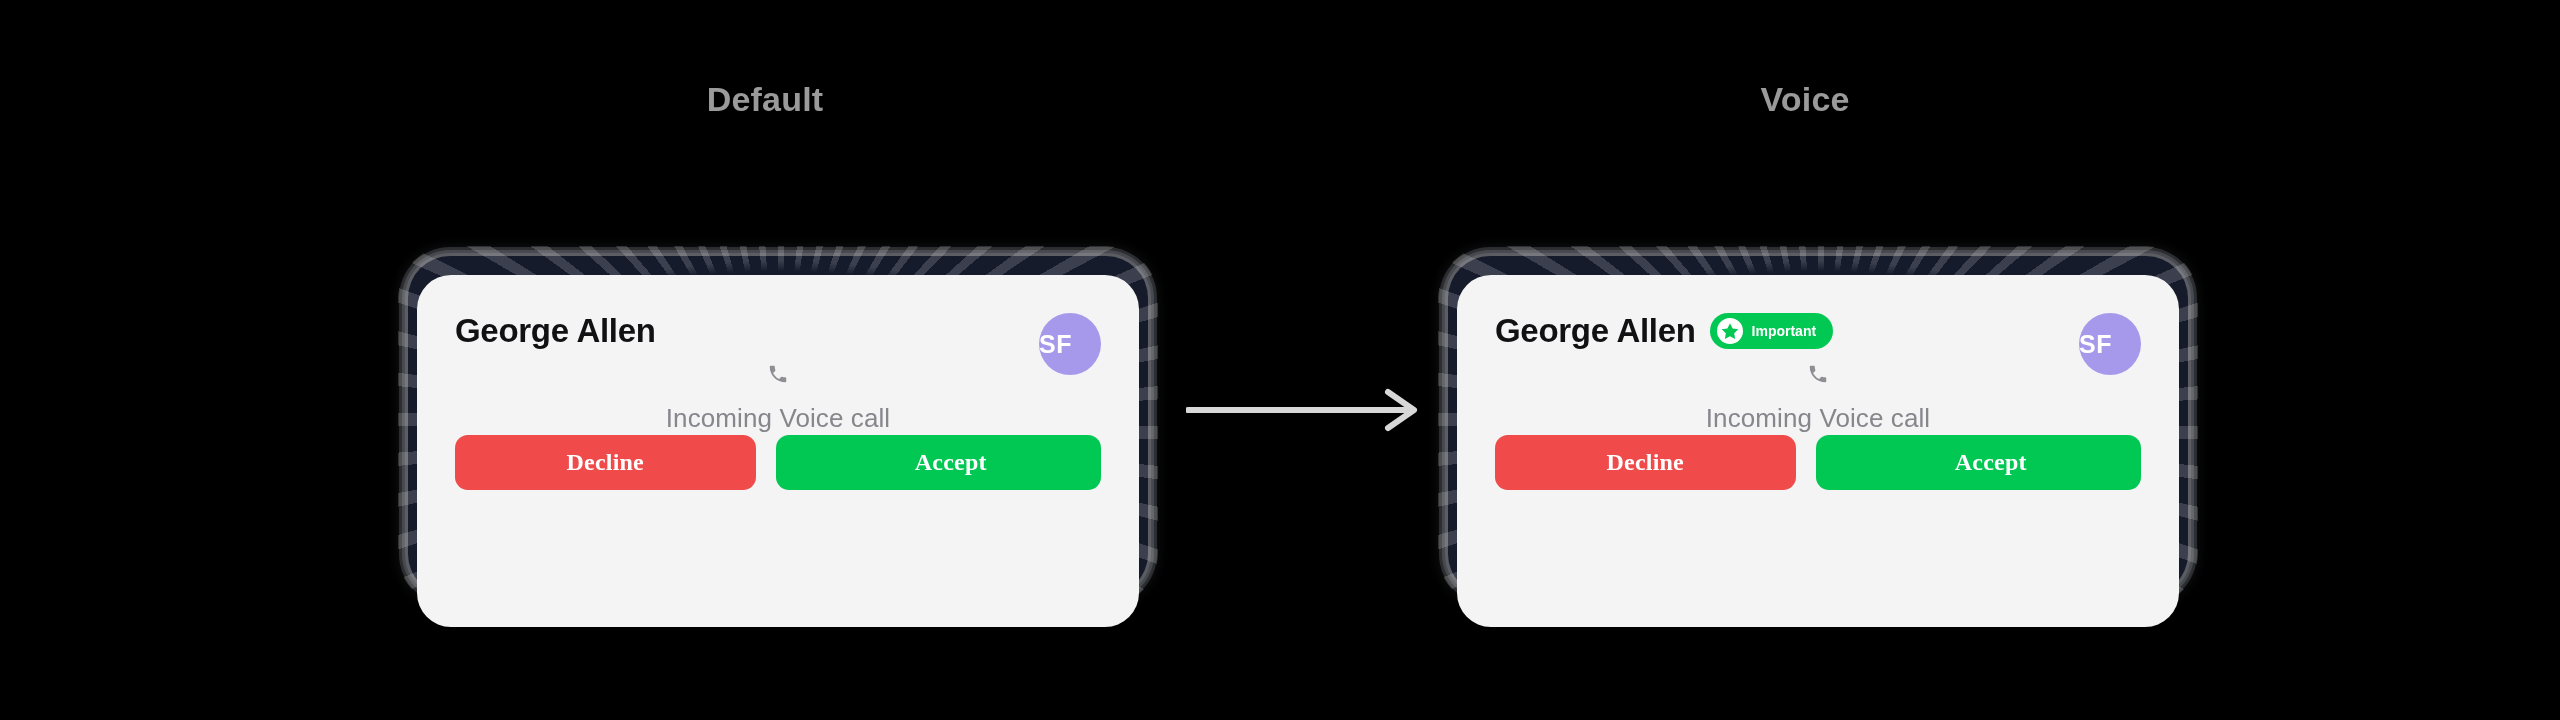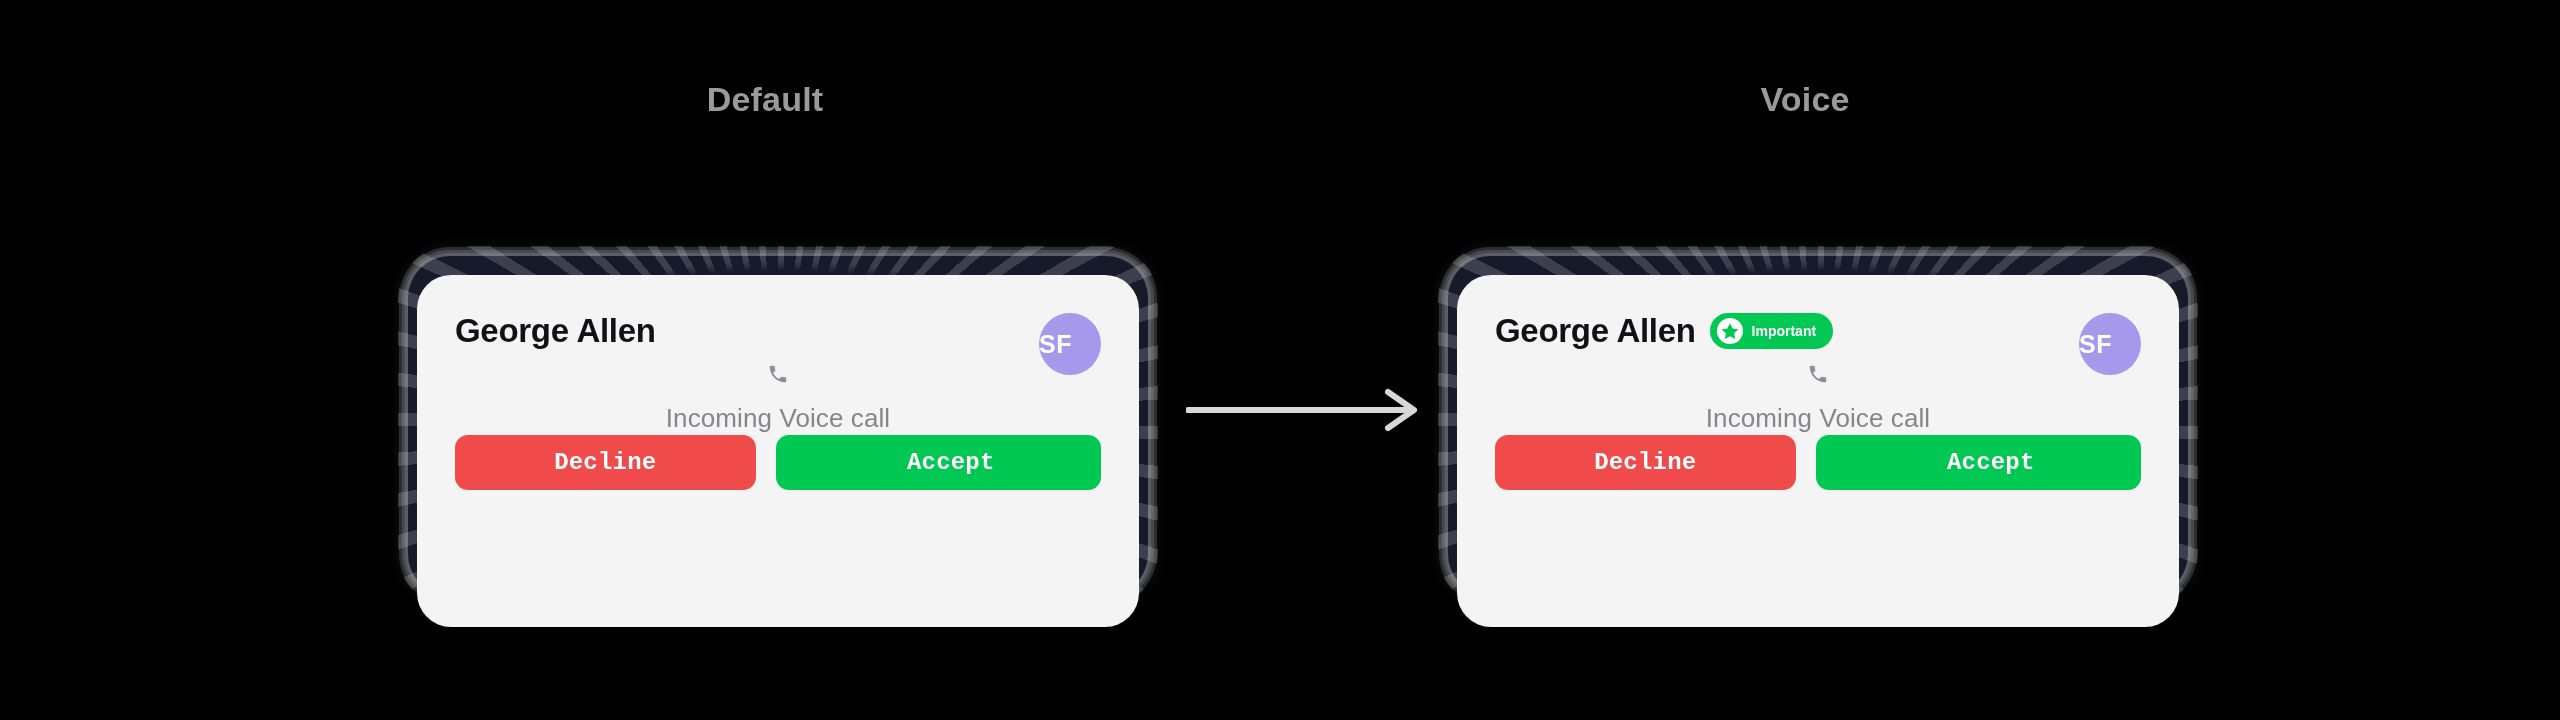--- a/index.html
+++ b/index.html
@@ -162,21 +162,21 @@
     display:flex;
     gap:20px;
     margin-top:22px;
   }
   .btn {
     flex:1 1 0;
     height:55px;
     border:none;
     border-radius:13px;
     color:#ffffff;
-    font-family:Liberation Mono, monospace;
+    font-family:Liberation Serif, serif;
     font-size:24px;
     font-weight:600;
     cursor:pointer;
     display:flex;
     align-items:center;
     justify-content:center;
     letter-spacing:0.2px;
   }
   .btn-decline { background:#f04a4a; }
   .btn-accept  { background:#00c853;padding-left:25px; }

